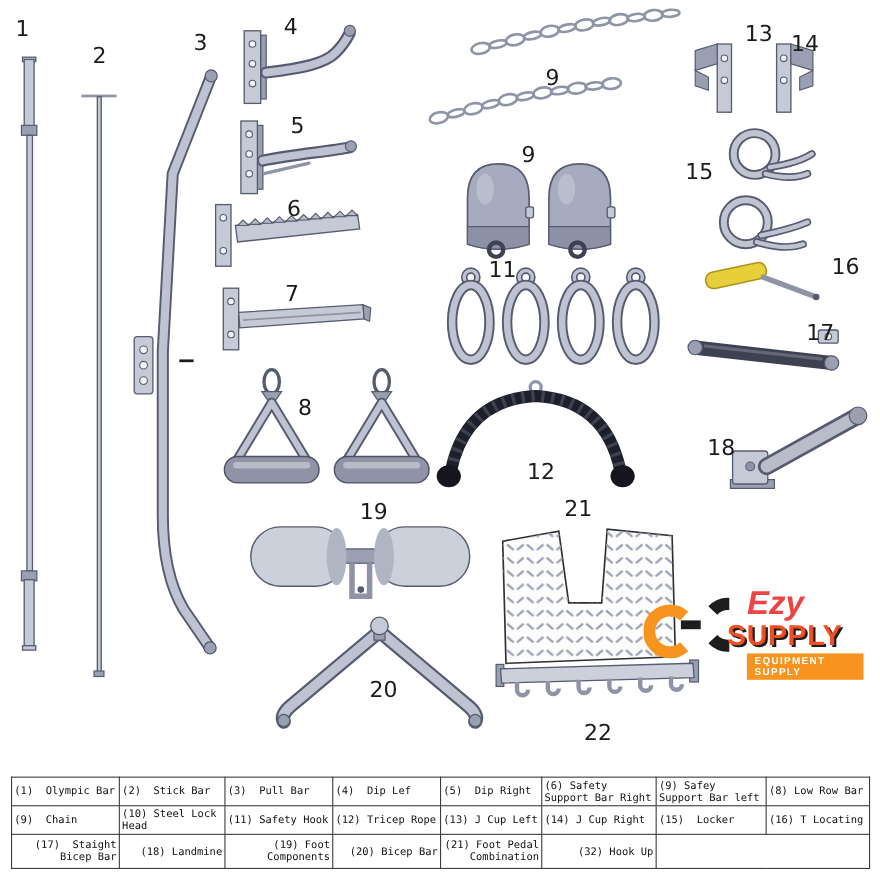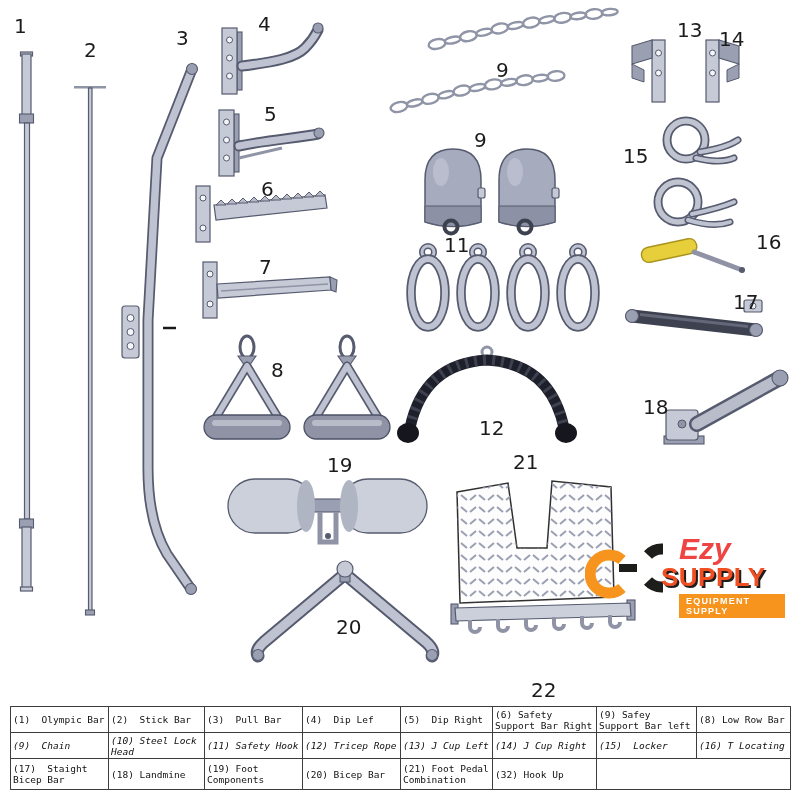--- a/index.html
+++ b/index.html
@@ -11,21 +11,21 @@
   .mdark{fill:#9aa0b2;stroke:#565b6f;stroke-width:1.1;}
   .hole{fill:#f5f6f9;stroke:#565b6f;stroke-width:1;}
   .t-dark{fill:none;stroke:#565b6f;stroke-linecap:round;stroke-linejoin:round;}
   .t-lite{fill:none;stroke:#bfc3d1;stroke-linecap:round;stroke-linejoin:round;}
   .link{fill:none;stroke:#8f94a6;stroke-width:2.4;}
   
   .parts-table{position:absolute;left:10px;top:706px;width:780px;border-collapse:collapse;
     table-layout:fixed;font-family:"DejaVu Sans Mono",monospace;font-size:9.5px;line-height:11px;color:#111;padding-left:32px;}
   .parts-table td{border:1px solid #3c3c3c;padding:1px 2px;vertical-align:middle;
     white-space:pre-wrap;overflow:hidden;}
-  .r1{height:26px;}.r2{height:26px;font-style:italic;}.r3{height:31px;}
+  .r1{height:26px;}.r2{height:26px;}.r3{height:31px;text-align:right;}
   
   .logo{position:absolute;left:585px;top:536px;width:200px;height:82px;}
   .logo-icon{position:absolute;left:0;top:4px;}
   .logo-ezy{position:absolute;left:82px;top:-4px;color:#ef4444;
     font:italic bold 30px "Liberation Sans",sans-serif;margin-left:12px;}
   .logo-fitness{position:absolute;left:76px;top:26px;color:#f04e23;
     font:bold 26px "Liberation Sans",sans-serif;letter-spacing:.5px;
     text-shadow:2px 2px 0 #1d1d1b;}
   .logo-tagline{position:absolute;left:78px;top:58px;background:#f7941d;color:#fff;
     font:bold 9px "Liberation Sans",sans-serif;letter-spacing:1.2px;padding:2px 7px 2px 7px;margin-left:16px;}
@@ -291,21 +291,21 @@
 <div class="num" style="left:479px;top:418px">12</div>
 <div class="num" style="left:677px;top:20px">13</div>
 <div class="num" style="left:719px;top:29px">14</div>
 <div class="num" style="left:623px;top:146px">15</div>
 <div class="num" style="left:756px;top:232px">16</div>
 <div class="num" style="left:733px;top:292px">17</div>
 <div class="num" style="left:643px;top:397px">18</div>
 <div class="num" style="left:327px;top:455px">19</div>
 <div class="num" style="left:336px;top:617px">20</div>
 <div class="num" style="left:513px;top:452px">21</div>
-<div class="num" style="left:531px;top:680px">22</div>
+<div class="num" style="left:531px;top:656px">22</div>
 
 
 <div class="logo">
   <svg class="logo-icon" width="78" height="64" viewBox="0 0 78 64" xmlns="http://www.w3.org/2000/svg">
     <path d="M37,20 A19,19 0 1 0 37,48" fill="none" stroke="#f7941d" stroke-width="11"></path>
     <path d="M63,41 A19,19 0 1 0 63,15" fill="none" stroke="#1d1d1b" stroke-width="11"></path>
     <rect x="34" y="24" width="18" height="8" fill="#1d1d1b"></rect>
   </svg>
   <div class="logo-ezy">Ezy</div>
   <div class="logo-fitness">SUPPLY</div>

